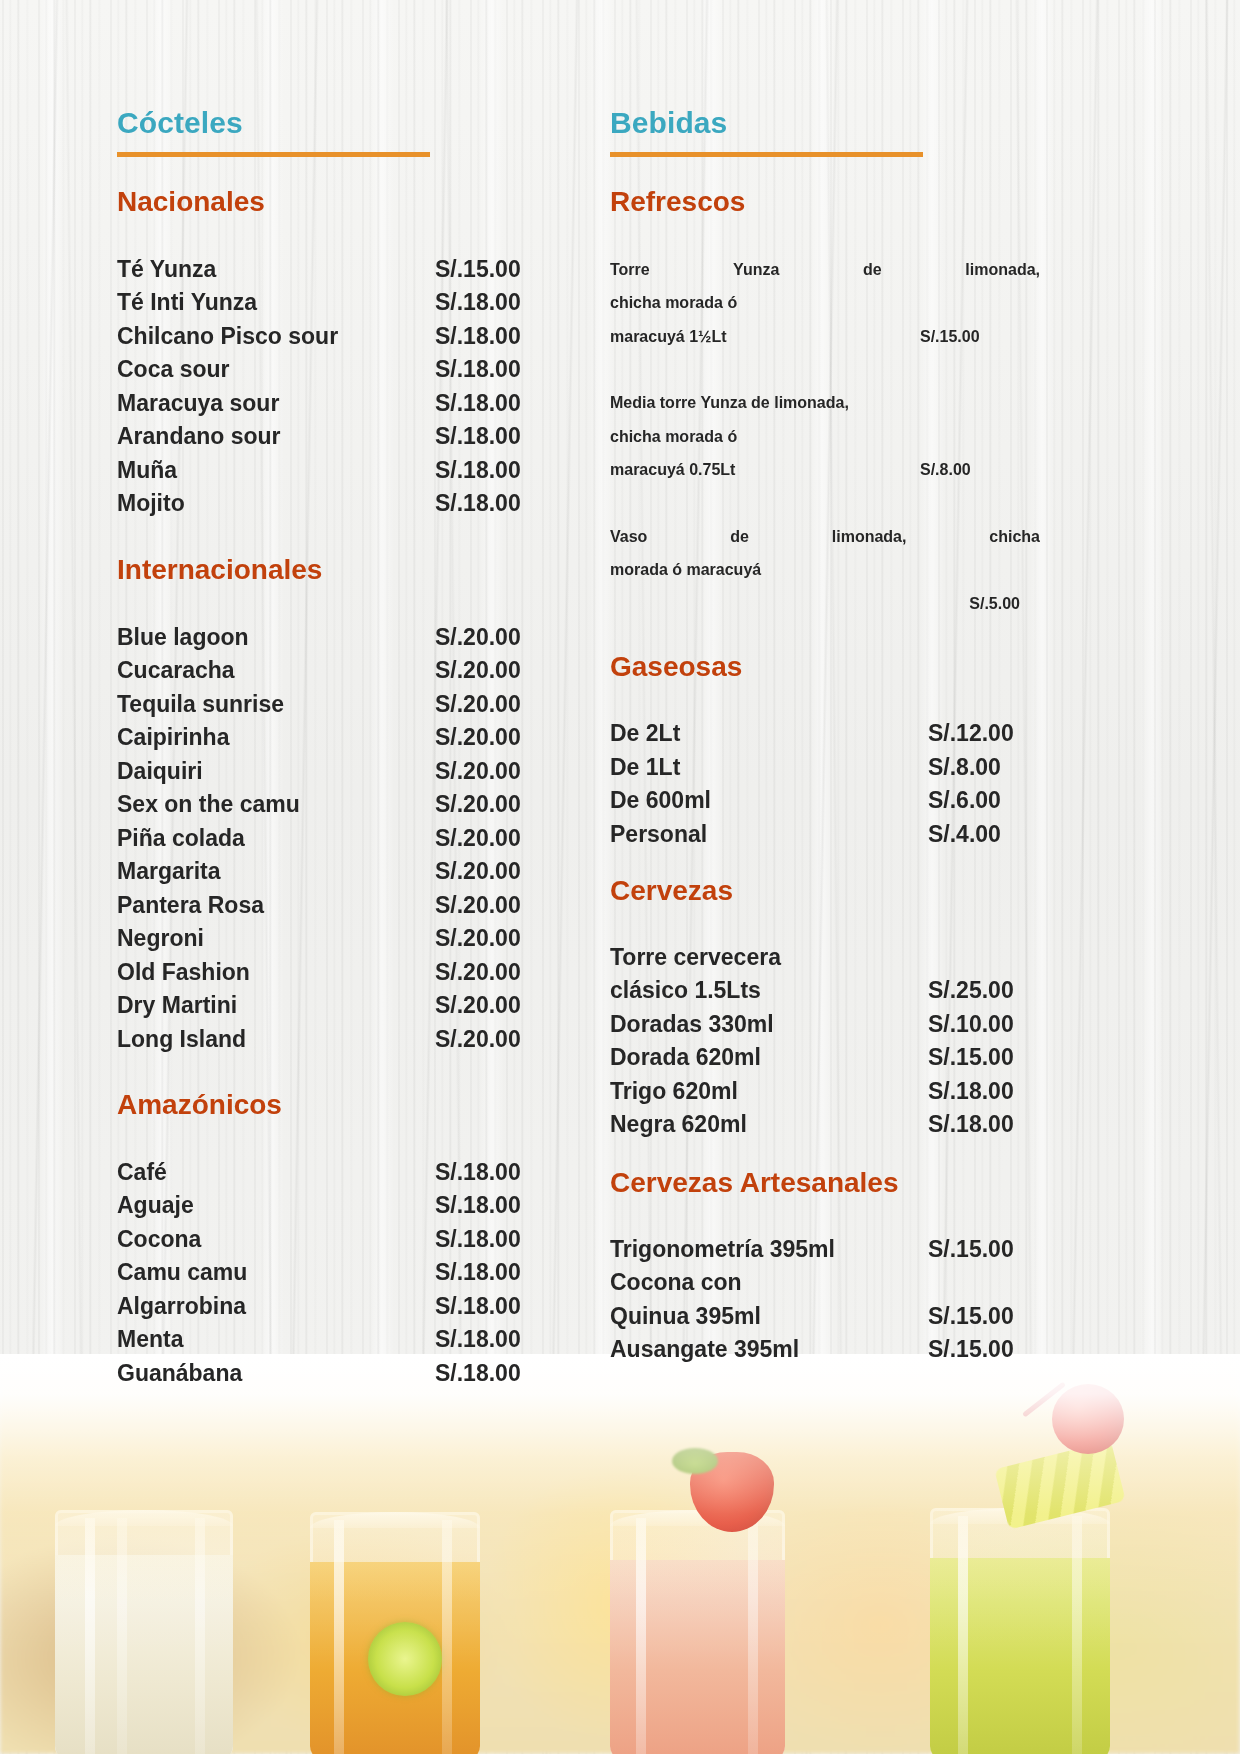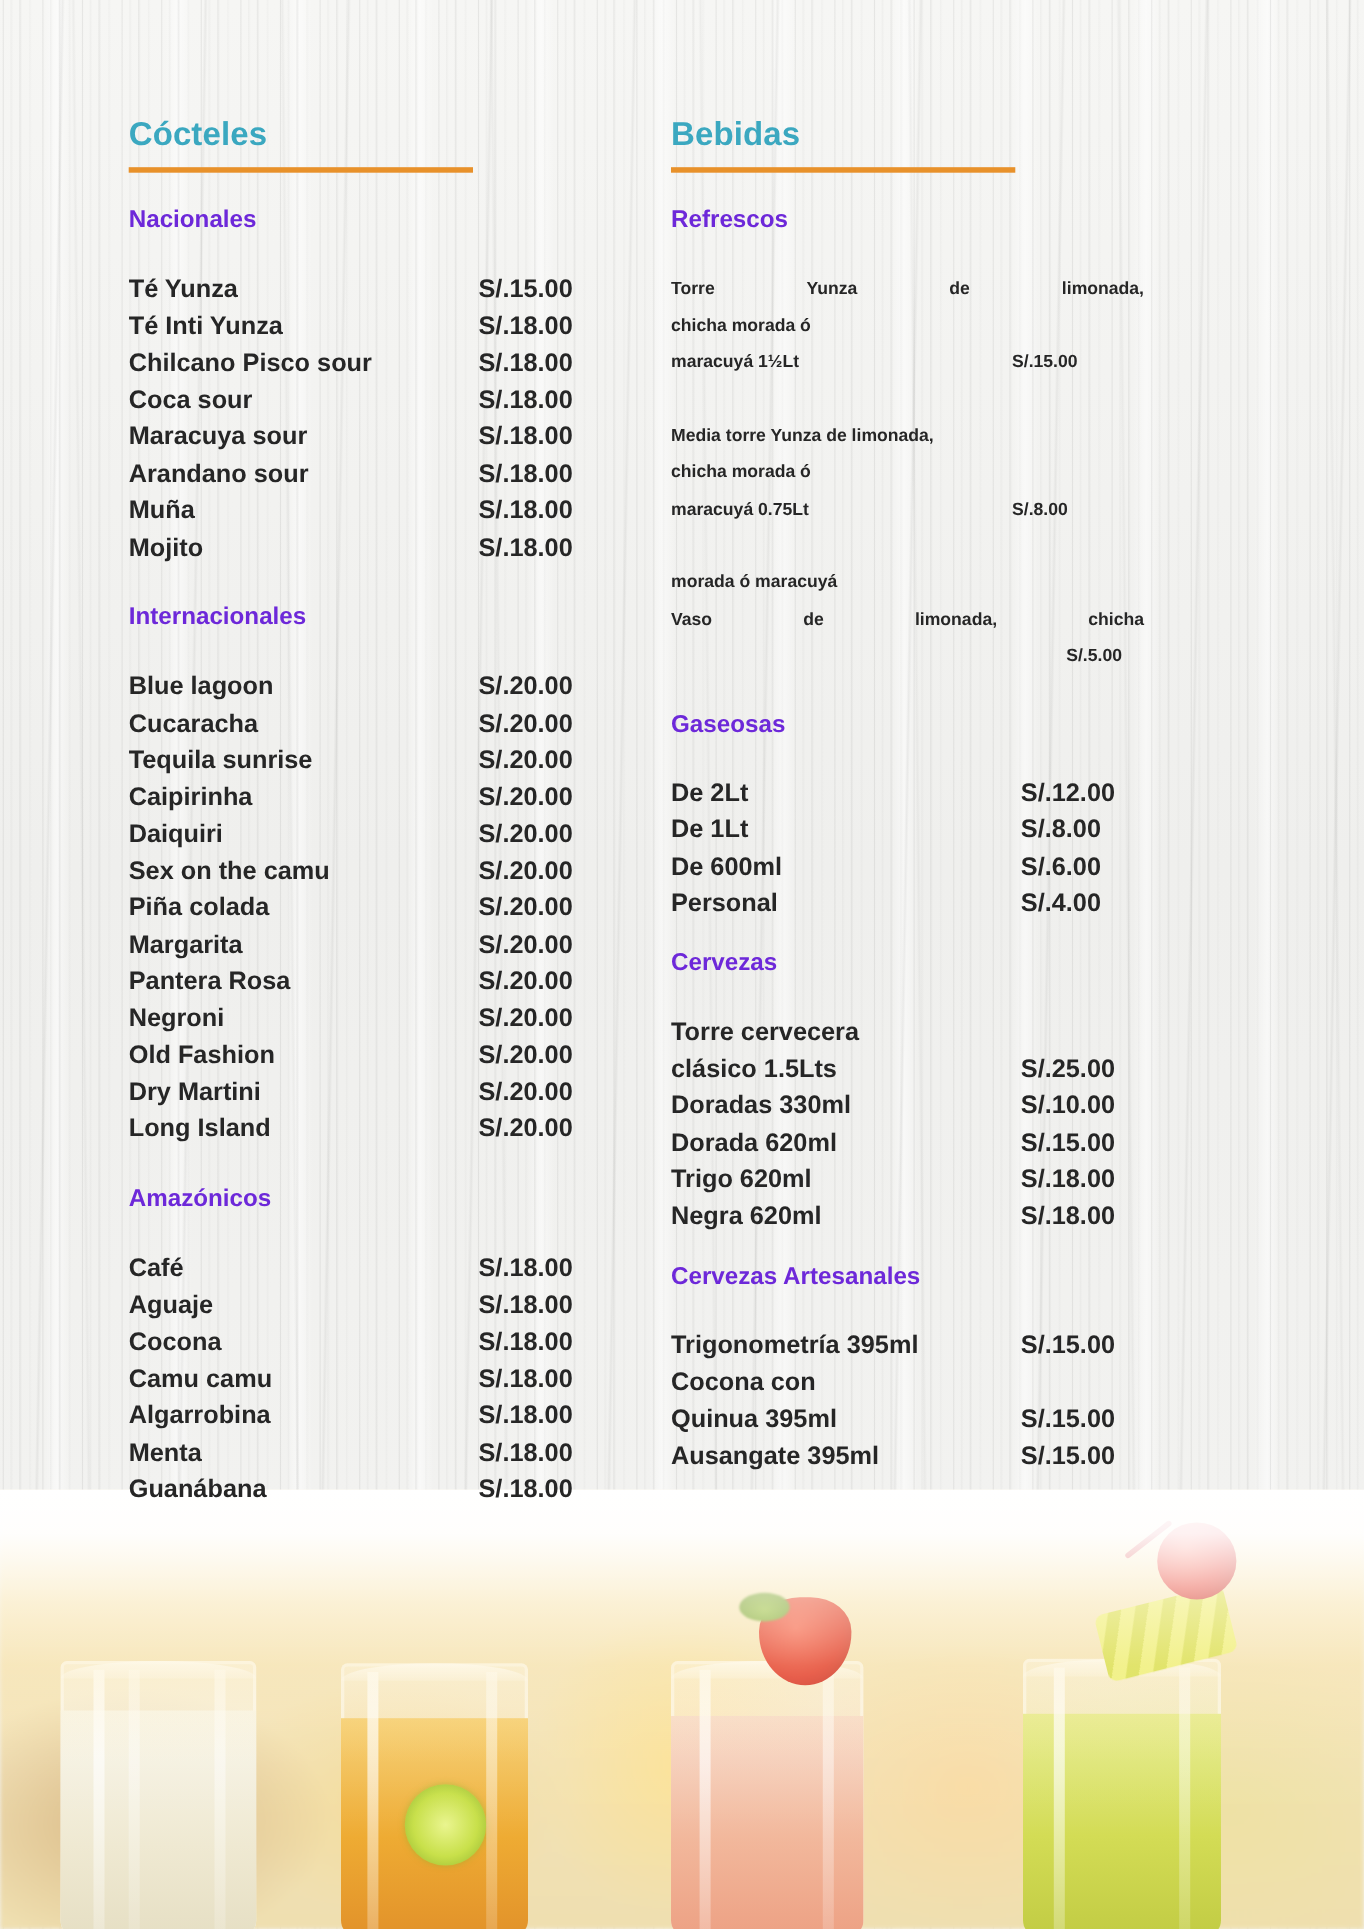--- a/index.html
+++ b/index.html
@@ -160,23 +160,23 @@
   }
   .title-rule {
     height: 5px;
     background: #e8912a;
     margin-top: 14px;
     width: 313px;
   }
   .col-right .title-rule { width: 313px; }
 
   .subhead {
-    font-size: 22px;
+    font-size: 28px;
     font-weight: bold;
-    color: #6d28d9;
+    color: #c2410c;
     margin: 0;
     line-height: 1.1;
   }
 
   .items { margin: 0; padding: 0; }
 
   .row {
     display: flex;
     align-items: flex-end;
     font-size: 23px;
@@ -440,22 +440,22 @@
         <span class="ln">chicha morada ó</span>
         <span class="ln" style="position:relative;">
           <span>maracuyá 0.75Lt</span>
           <span class="pr">S/.8.00</span>
         </span>
       </div>
 
       <div class="gap-md"></div>
 
       <div class="para">
+        <span class="ln justify">Vaso de limonada, chicha</span>
         <span class="ln">morada ó maracuyá</span>
-        <span class="ln justify">Vaso de limonada, chicha</span>
         <span class="ln pr-right">S/.5.00</span>
       </div>
 
       <div style="height:32px"></div>
       <h2 class="subhead">Gaseosas</h2>
 
       <div style="height:34px"></div>
       <div class="items">
         <div class="row">
             <span class="name">De 2Lt</span>

